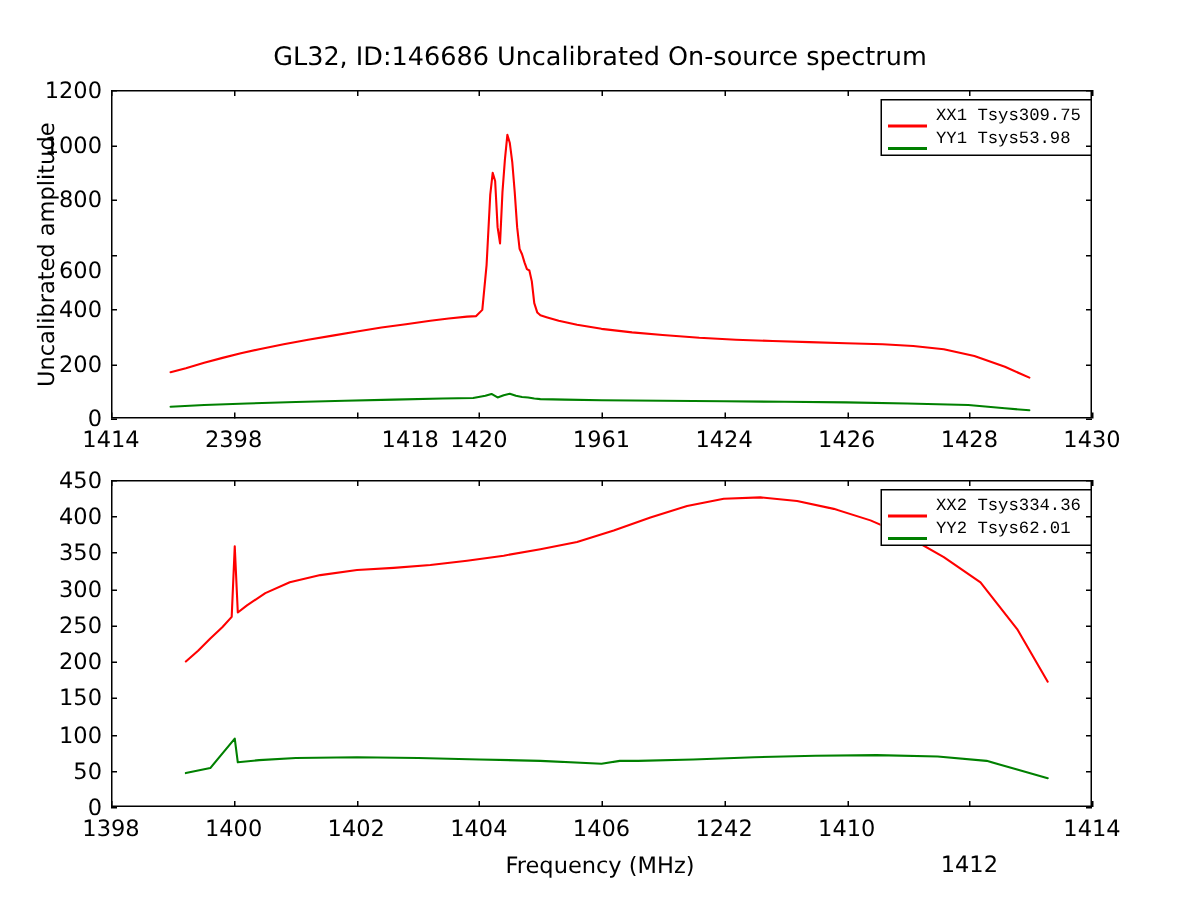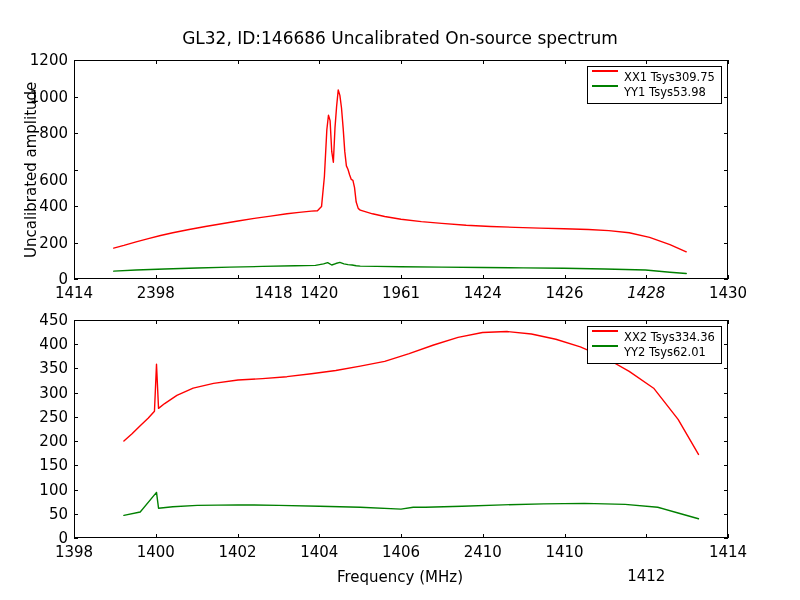--- a/index.html
+++ b/index.html
@@ -84,22 +84,23 @@
     position: absolute;
     border: 1px solid #000000;
     background: #ffffff;
     padding: 3px 6px 3px 4px;
     font-size: 11.5px;
     color: #000000;
     line-height: 15px;
   }
   .legend-row {
     display: flex;
-    align-items: flex-start;
-    white-space: nowrap;
+    align-items: flex-end;
+    white-space: nowrap;
+    font-family: Liberation Mono, monospace;
   }
   .legend-swatch {
     display: inline-block;
     width: 26px;
     height: 0;
     border-top-width: 2px;
     border-top-style: solid;
     margin-right: 6px;
   }
   .legend-text { display: inline-block; }
@@ -186,21 +187,21 @@
       <div class="tickmark" style="left: 319.25px; top: 275px; width: 1px; height: 4px;"></div>
       <div class="tick-label xtick" style="left: 401px; top: 284px;">1961</div>
       <div class="tickmark" style="left: 401px; top: 60px; width: 1px; height: 4px;"></div>
       <div class="tickmark" style="left: 401px; top: 275px; width: 1px; height: 4px;"></div>
       <div class="tick-label xtick" style="left: 482.75px; top: 284px;">1424</div>
       <div class="tickmark" style="left: 482.75px; top: 60px; width: 1px; height: 4px;"></div>
       <div class="tickmark" style="left: 482.75px; top: 275px; width: 1px; height: 4px;"></div>
       <div class="tick-label xtick" style="left: 564.5px; top: 284px;">1426</div>
       <div class="tickmark" style="left: 564.5px; top: 60px; width: 1px; height: 4px;"></div>
       <div class="tickmark" style="left: 564.5px; top: 275px; width: 1px; height: 4px;"></div>
-      <div class="tick-label xtick" style="left: 646.25px; top: 284px; font-style: italic;">1428</div>
+      <div class="tick-label xtick" style="left: 646.25px; top: 284px;">1428</div>
       <div class="tickmark" style="left: 646.25px; top: 60px; width: 1px; height: 4px;"></div>
       <div class="tickmark" style="left: 646.25px; top: 275px; width: 1px; height: 4px;"></div>
       <div class="tick-label xtick" style="left: 728px; top: 284px;">1430</div>
       <div class="tickmark" style="left: 728px; top: 60px; width: 1px; height: 4px;"></div>
       <div class="tickmark" style="left: 728px; top: 275px; width: 1px; height: 4px;"></div>
     </div>
   <div id="decor-bottom">
       <div class="tick-label ytick" style="left: 18px; top: 538px; width: 50px;">0</div>
       <div class="tickmark" style="left: 74px; top: 538px; width: 4px; height: 1px;"></div>
       <div class="tickmark" style="left: 724px; top: 538px; width: 4px; height: 1px;"></div>
@@ -239,21 +240,21 @@
       <div class="tickmark" style="left: 155.75px; top: 534px; width: 1px; height: 4px;"></div>
       <div class="tick-label xtick" style="left: 237.5px; top: 543px;">1402</div>
       <div class="tickmark" style="left: 237.5px; top: 320px; width: 1px; height: 4px;"></div>
       <div class="tickmark" style="left: 237.5px; top: 534px; width: 1px; height: 4px;"></div>
       <div class="tick-label xtick" style="left: 319.25px; top: 543px;">1404</div>
       <div class="tickmark" style="left: 319.25px; top: 320px; width: 1px; height: 4px;"></div>
       <div class="tickmark" style="left: 319.25px; top: 534px; width: 1px; height: 4px;"></div>
       <div class="tick-label xtick" style="left: 401px; top: 543px;">1406</div>
       <div class="tickmark" style="left: 401px; top: 320px; width: 1px; height: 4px;"></div>
       <div class="tickmark" style="left: 401px; top: 534px; width: 1px; height: 4px;"></div>
-      <div class="tick-label xtick" style="left: 482.75px; top: 543px;">2410</div>
+      <div class="tick-label xtick" style="left: 482.75px; top: 543px;">1242</div>
       <div class="tickmark" style="left: 482.75px; top: 320px; width: 1px; height: 4px;"></div>
       <div class="tickmark" style="left: 482.75px; top: 534px; width: 1px; height: 4px;"></div>
       <div class="tick-label xtick" style="left: 564.5px; top: 543px;">1410</div>
       <div class="tickmark" style="left: 564.5px; top: 320px; width: 1px; height: 4px;"></div>
       <div class="tickmark" style="left: 564.5px; top: 534px; width: 1px; height: 4px;"></div>
       <div class="tick-label xtick" style="left: 646.25px; top: 543px; margin-top: 24px;">1412</div>
       <div class="tickmark" style="left: 646.25px; top: 320px; width: 1px; height: 4px;"></div>
       <div class="tickmark" style="left: 646.25px; top: 534px; width: 1px; height: 4px;"></div>
       <div class="tick-label xtick" style="left: 728px; top: 543px;">1414</div>
       <div class="tickmark" style="left: 728px; top: 320px; width: 1px; height: 4px;"></div>

